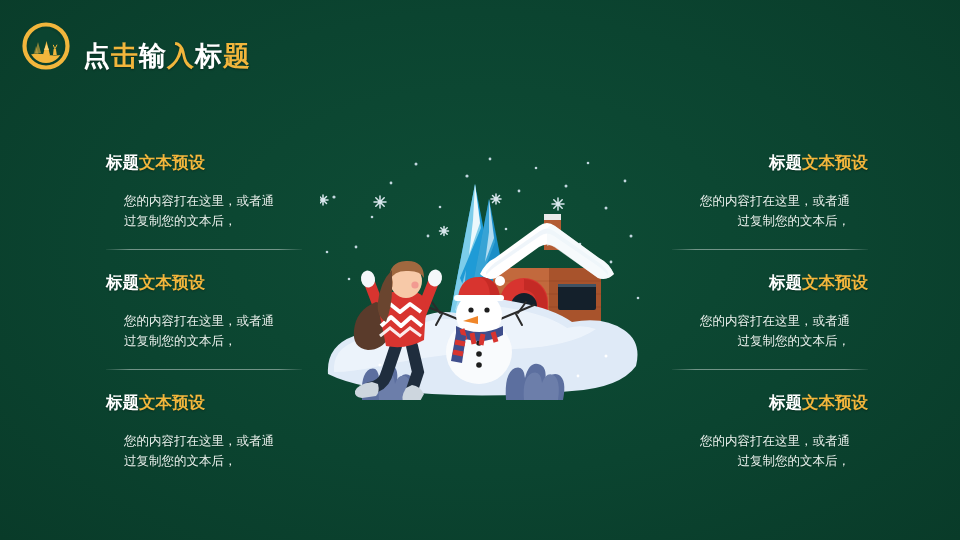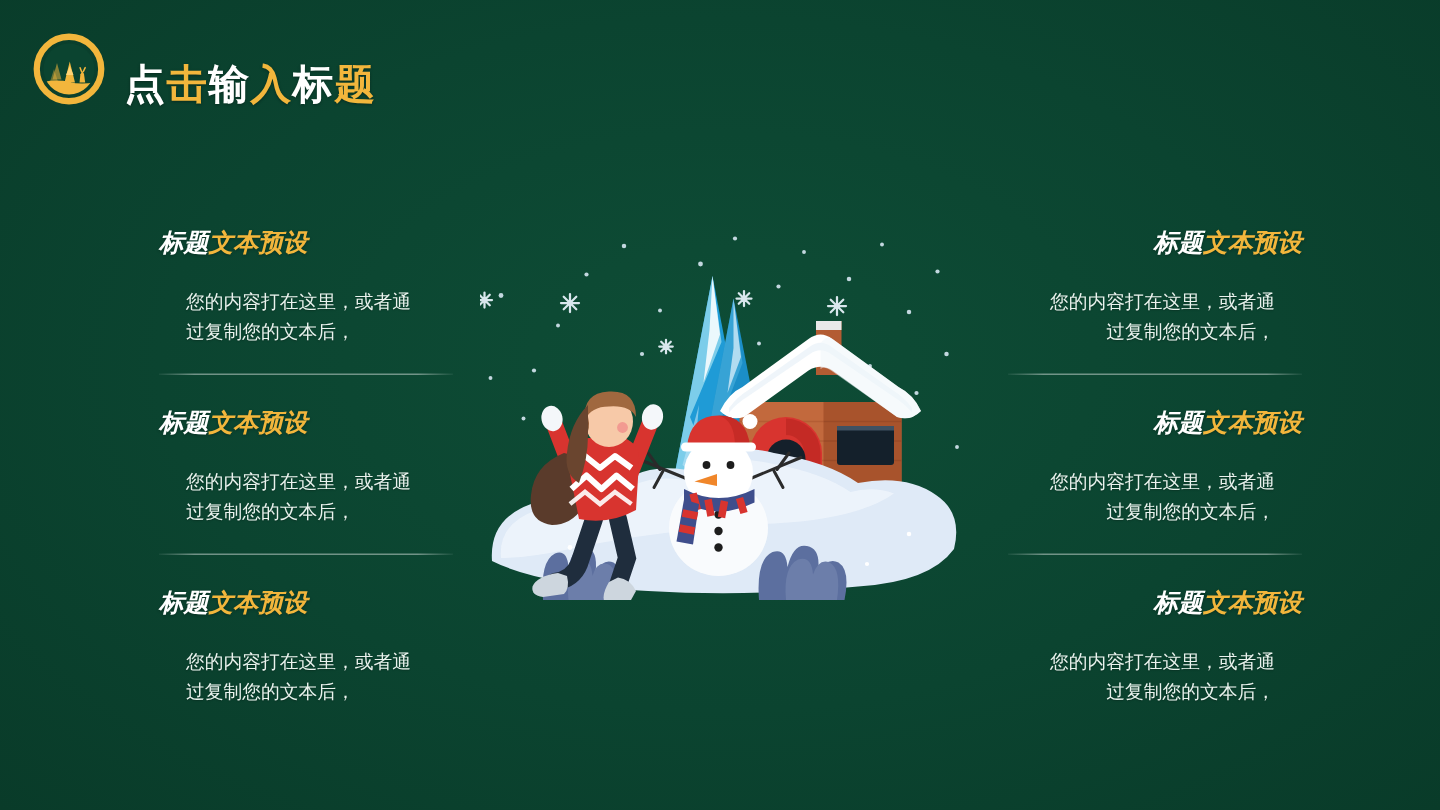--- a/index.html
+++ b/index.html
@@ -64,21 +64,20 @@
   .block { position: relative; }
   .block + .block { margin-top: 22px; }
 
   .block-title {
     font-size: 16.5px;
     font-weight: bold;
     line-height: 1.25;
     margin: 0 0 5px 0;
     white-space: nowrap;
     text-shadow: 0 1px 2px rgba(0,0,0,.3);
-    font-style: italic;
   }
   .block-title .w { color: #ffffff; }
   .block-title .g { color: #f2b63c; }
 
   .block-body {
     font-size: 12.5px;
     line-height: 1.62;
     color: #eaf3ee;
     margin: 18px;
     white-space: pre-line;

